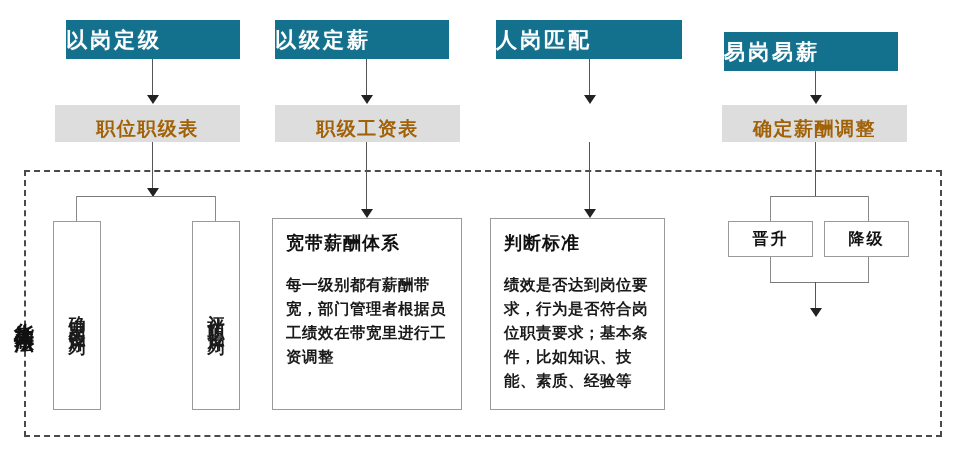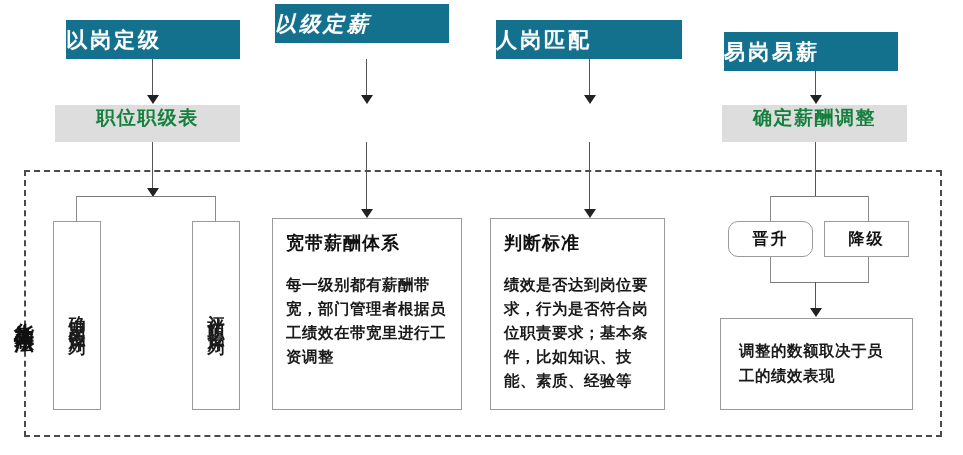--- a/index.html
+++ b/index.html
@@ -30,23 +30,23 @@
     justify-content: flex-start;
     font-size: 21px;
     letter-spacing: 3px;
     font-weight: 600;
     text-shadow: 0 0 1px rgba(255,255,255,0.35);
   }
 
   
   .gray {
     background: #DDDDDD;
-    color: #15803d;
-    display: flex;
-    align-items: flex-start;
+    color: #a16207;
+    display: flex;
+    align-items: flex-end;
     justify-content: center;
     font-size: 19px;
     letter-spacing: 1.5px;
     font-weight: 600;
   }
 
   
   .wbox {
     background: #ffffff;
     border: 1.3px solid #9a9a9a;
@@ -174,27 +174,30 @@
   <div class="abs vline-light" style="left:215px; top:196px; width:1.3px; height:26px;"></div>
 
   <div class="abs wbox vbox" style="left:53px; top:221px; width:48px; height:189px;">
     <span class="vtext">确定岗位序列</span>
   </div>
 
   <div class="abs wbox vbox" style="left:192px; top:221px; width:48px; height:189px;">
     <span class="vtext">评估职位序列</span>
   </div>
 
-  <div class="abs hdr" style="left:275px; top:4px; width:174px; height:39px;font-style:italic;">
+  <div class="abs hdr" style="left:275px; top:20px; width:174px; height:39px;">
     <span>以级定薪</span>
   </div>
 
   <div class="abs vline" style="left:366px; top:59px; width:1.4px; height:38px;"></div>
   <div class="abs arrowhead" style="left:361px; top:95px;"></div>
 
+  <div class="abs gray" style="left:275px; top:105px; width:185px; height:37px;">
+    <span>职级工资表</span>
+  </div>
 
   <div class="abs vline" style="left:366px; top:142px; width:1.4px; height:70px;"></div>
   <div class="abs arrowhead" style="left:361px; top:209px;"></div>
 
   <div class="abs wbox panel" style="left:272px; top:218px; width:190px; height:192px;">
     <div class="ptitle">宽带薪酬体系</div>
     <div class="pbody">每一级别都有薪酬带宽，部门管理者根据员工绩效在带宽里进行工资调整</div>
   </div>
 
   <div class="abs hdr" style="left:496px; top:20px; width:186px; height:39px;">
@@ -223,32 +226,29 @@
   <div class="abs gray" style="left:722px; top:105px; width:185px; height:37px;">
     <span>确定薪酬调整</span>
   </div>
 
   <div class="abs vline" style="left:815px; top:142px; width:1.4px; height:55px;"></div>
 
   <div class="abs hline" style="left:770px; top:196px; width:99px; height:1.3px;"></div>
   <div class="abs vline-light" style="left:770px; top:196px; width:1.3px; height:26px;"></div>
   <div class="abs vline-light" style="left:868px; top:196px; width:1.3px; height:26px;"></div>
 
-  <div class="abs smallbox" style="left:728px; top:221px; width:85px; height:36px;border-radius:10px;">
+  <div class="abs smallbox" style="left:728px; top:221px; width:85px; height:36px;">
     <span>晋升</span>
   </div>
 
   <div class="abs smallbox" style="left:824px; top:221px; width:85px; height:36px;">
     <span>降级</span>
   </div>
 
   <div class="abs vline-light" style="left:770px; top:257px; width:1.3px; height:26px;"></div>
   <div class="abs vline-light" style="left:868px; top:257px; width:1.3px; height:26px;"></div>
   <div class="abs hline" style="left:770px; top:282px; width:99px; height:1.3px;"></div>
 
   <div class="abs vline" style="left:815px; top:282px; width:1.4px; height:30px;"></div>
   <div class="abs arrowhead" style="left:810px; top:308px;"></div>
 
-  <div class="abs wbox ctext" style="left:720px; top:318px; width:193px; height:92px;">
-    <span>调整的数额取决于员工的绩效表现</span>
-  </div>
 
 </div>
 
 </body></html>

